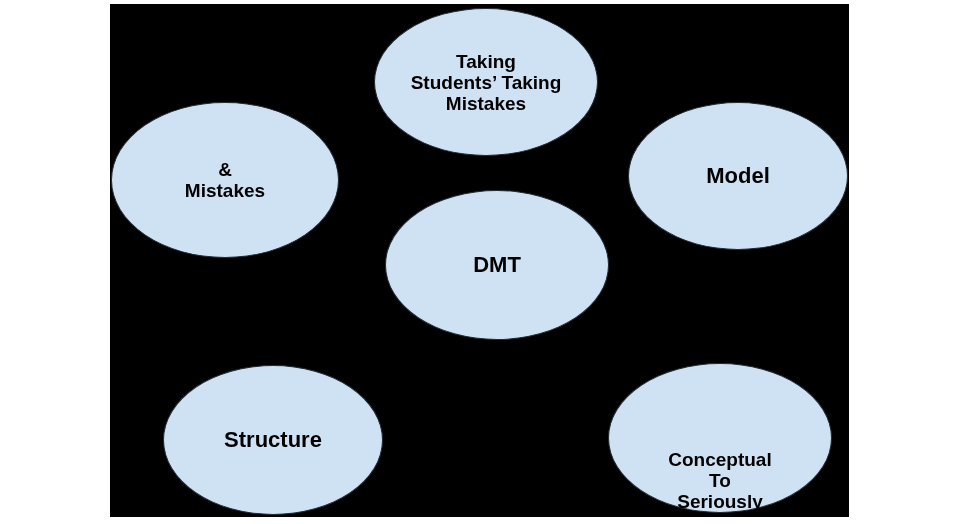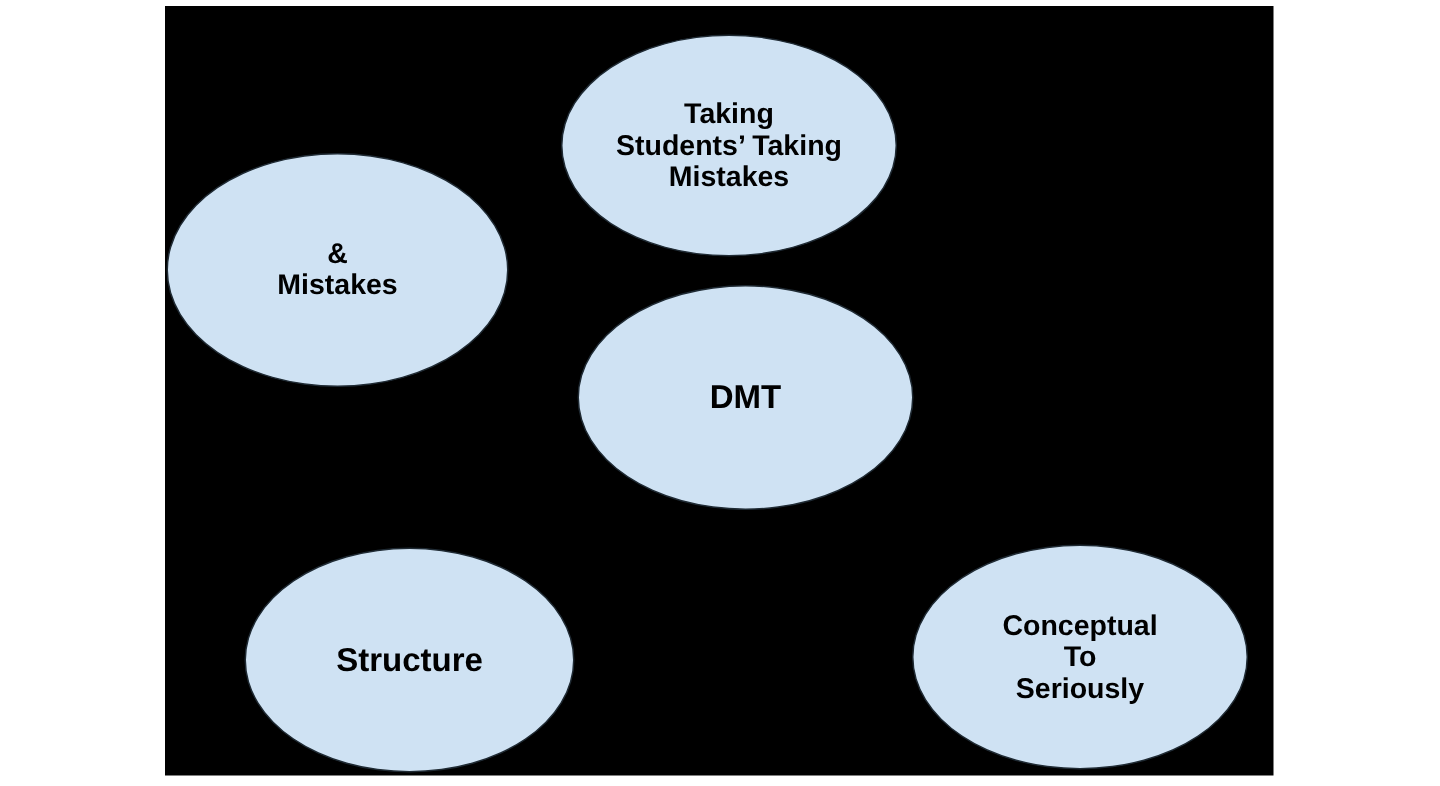--- a/index.html
+++ b/index.html
@@ -39,43 +39,46 @@
     line-height: 21px;
   }
   .node--lg {
     font-size: 22px;
     line-height: 24px;
   }
   .node .line {
     white-space: nowrap;
   }
   
-  .node-taking         { left: 264px; top: 19px;   width: 224px; height: 148px; }
+  .node-taking         { left: 264px; top: 4px;   width: 224px; height: 148px; }
   .node-misconceptions { left: 1px;   top: 98px;  width: 228px; height: 156px; }
   .node-model          { left: 518px; top: 98px;  width: 220px; height: 148px; }
   .node-dmt            { left: 275px; top: 186px; width: 224px; height: 150px; }
   .node-structure      { left: 53px;  top: 361px; width: 220px; height: 150px; }
-  .node-conceptual     { left: 498px; top: 359px; width: 224px; height: 150px; }
+  .node-conceptual     { left: 498px; top: 359px; width: 224px; height: 150px; justify-content: flex-end; }
 </style>
 </head>
 <body style="--page-bg: #ffffff; --canvas-bg: #000000; --node-fill: #cfe2f3; --node-border: #1f2a33; --node-text: #000000;">
 
 <div class="canvas">
 
   <div class="node node-taking">
     <div class="line">Taking</div>
     <div class="line">Students’ Taking</div>
     <div class="line">Mistakes</div>
   </div>
 
   <div class="node node-misconceptions">
     <div class="line">&amp;</div>
     <div class="line">Mistakes</div>
   </div>
 
+  <div class="node node--lg node-model">
+    <div class="line">Model</div>
+  </div>
 
   <div class="node node--lg node-dmt">
     <div class="line">DMT</div>
   </div>
 
   <div class="node node--lg node-structure">
     <div class="line">Structure</div>
   </div>
 
   <div class="node node-conceptual">

